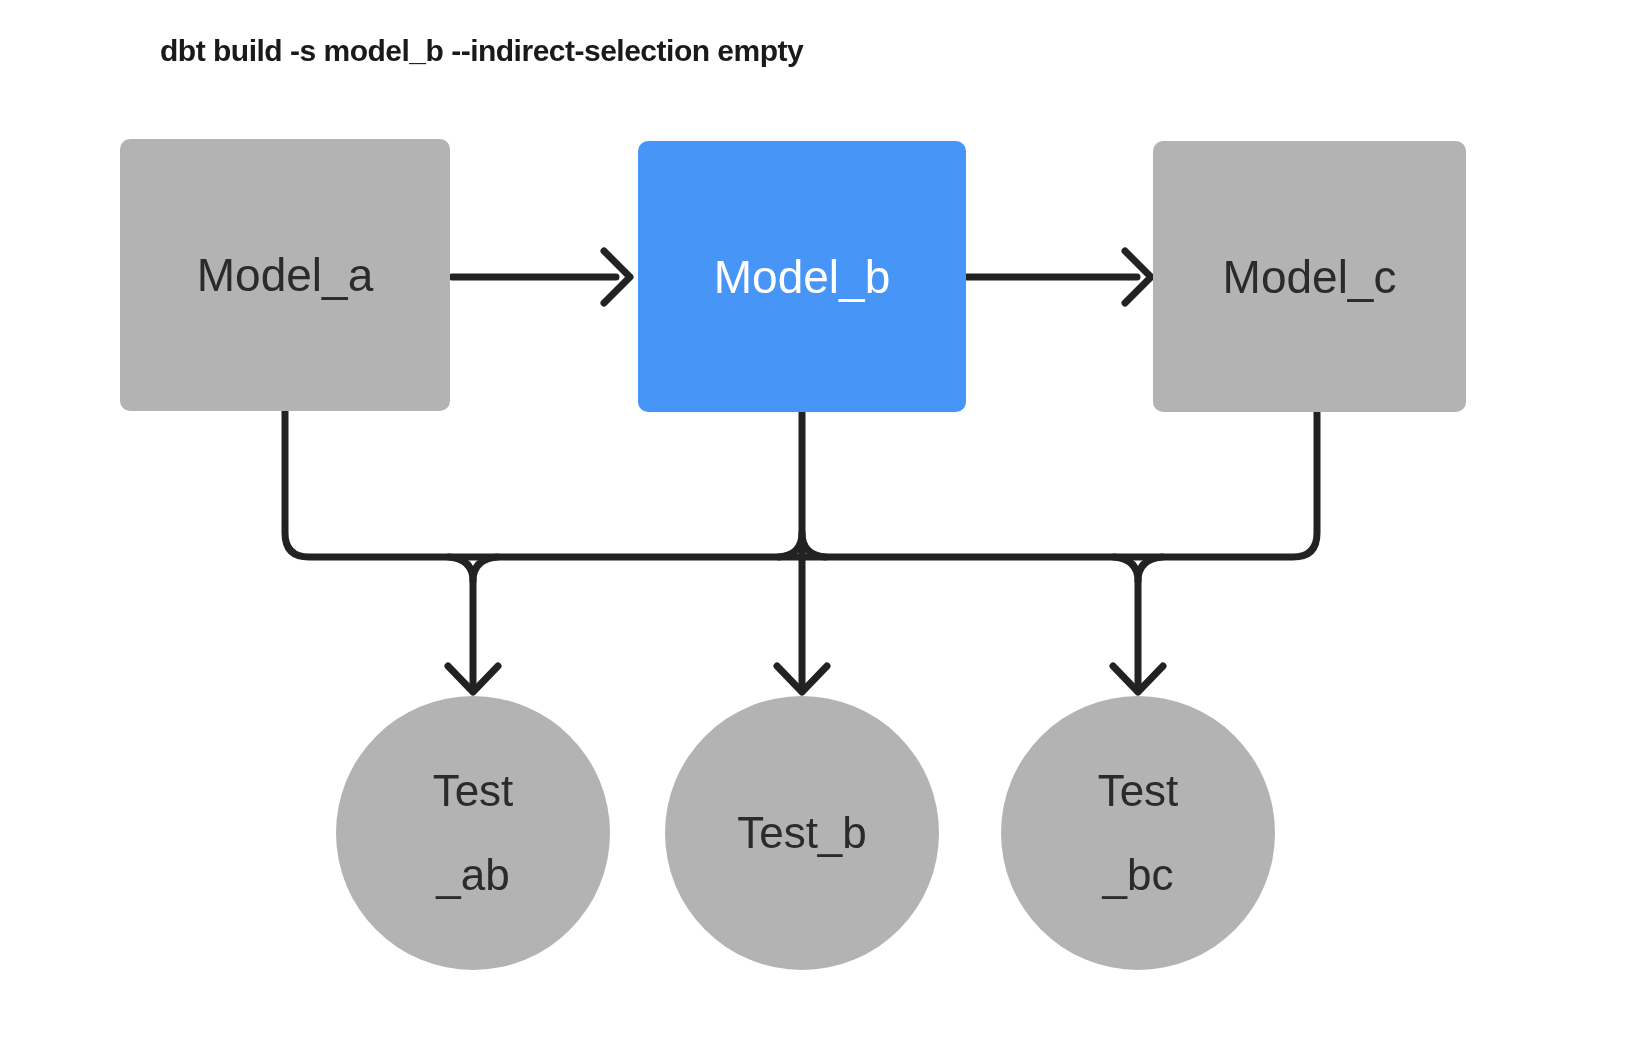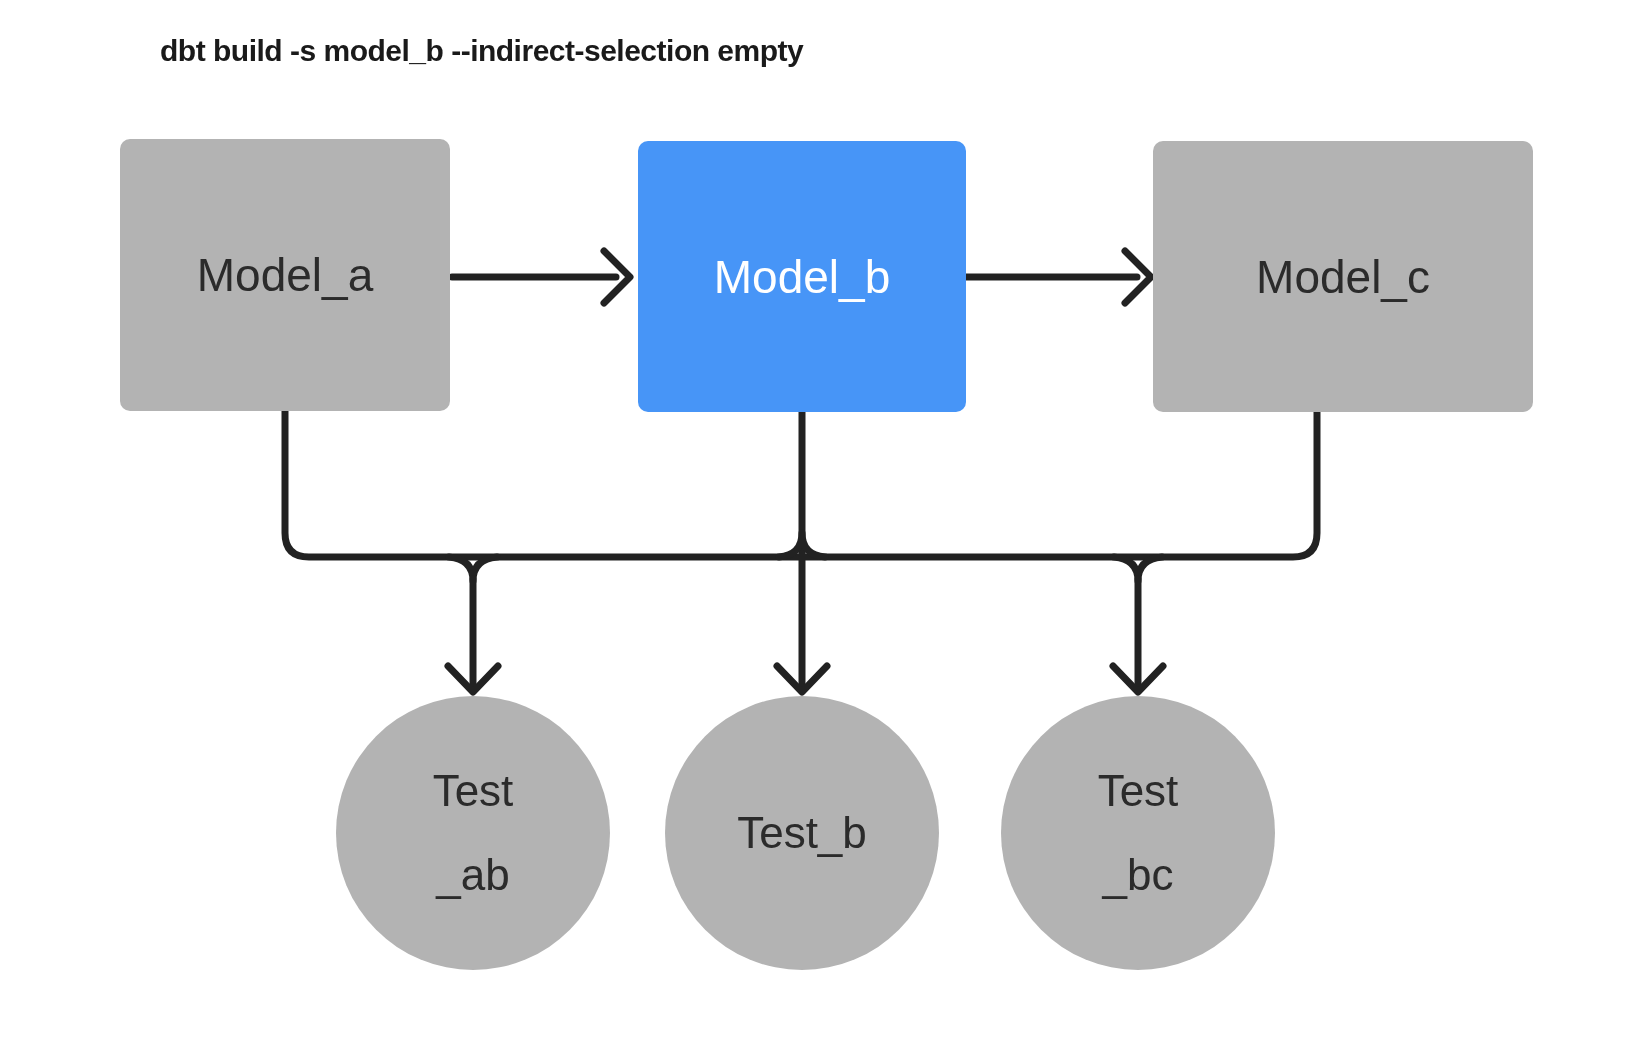--- a/index.html
+++ b/index.html
@@ -67,21 +67,21 @@
     font-size:44px;
     text-align:center;
   }
   .test-node .line{
     line-height:84px;
     height:auto;
   }
   .test-node .line:empty{display:none;}
   #node-model-a{left:120px;top:139px;width:330px;height:272px;}
   #node-model-b{left:638px;top:141px;width:328px;height:271px;}
-  #node-model-c{left:1153px;top:141px;width:380px;height:271px;}
+  #node-model-c{left:1153px;top:141px;width:313px;height:271px;}
   #node-test-ab{left:336px;top:696px;}
   #node-test-b{left:665px;top:696px;text-align:center;}
   #node-test-bc{left:1001px;top:696px;}
 </style>
 </head>
 <body>
 
 <div class="canvas">
 
   <div class="title">dbt build -s model_b --indirect-selection empty</div>

